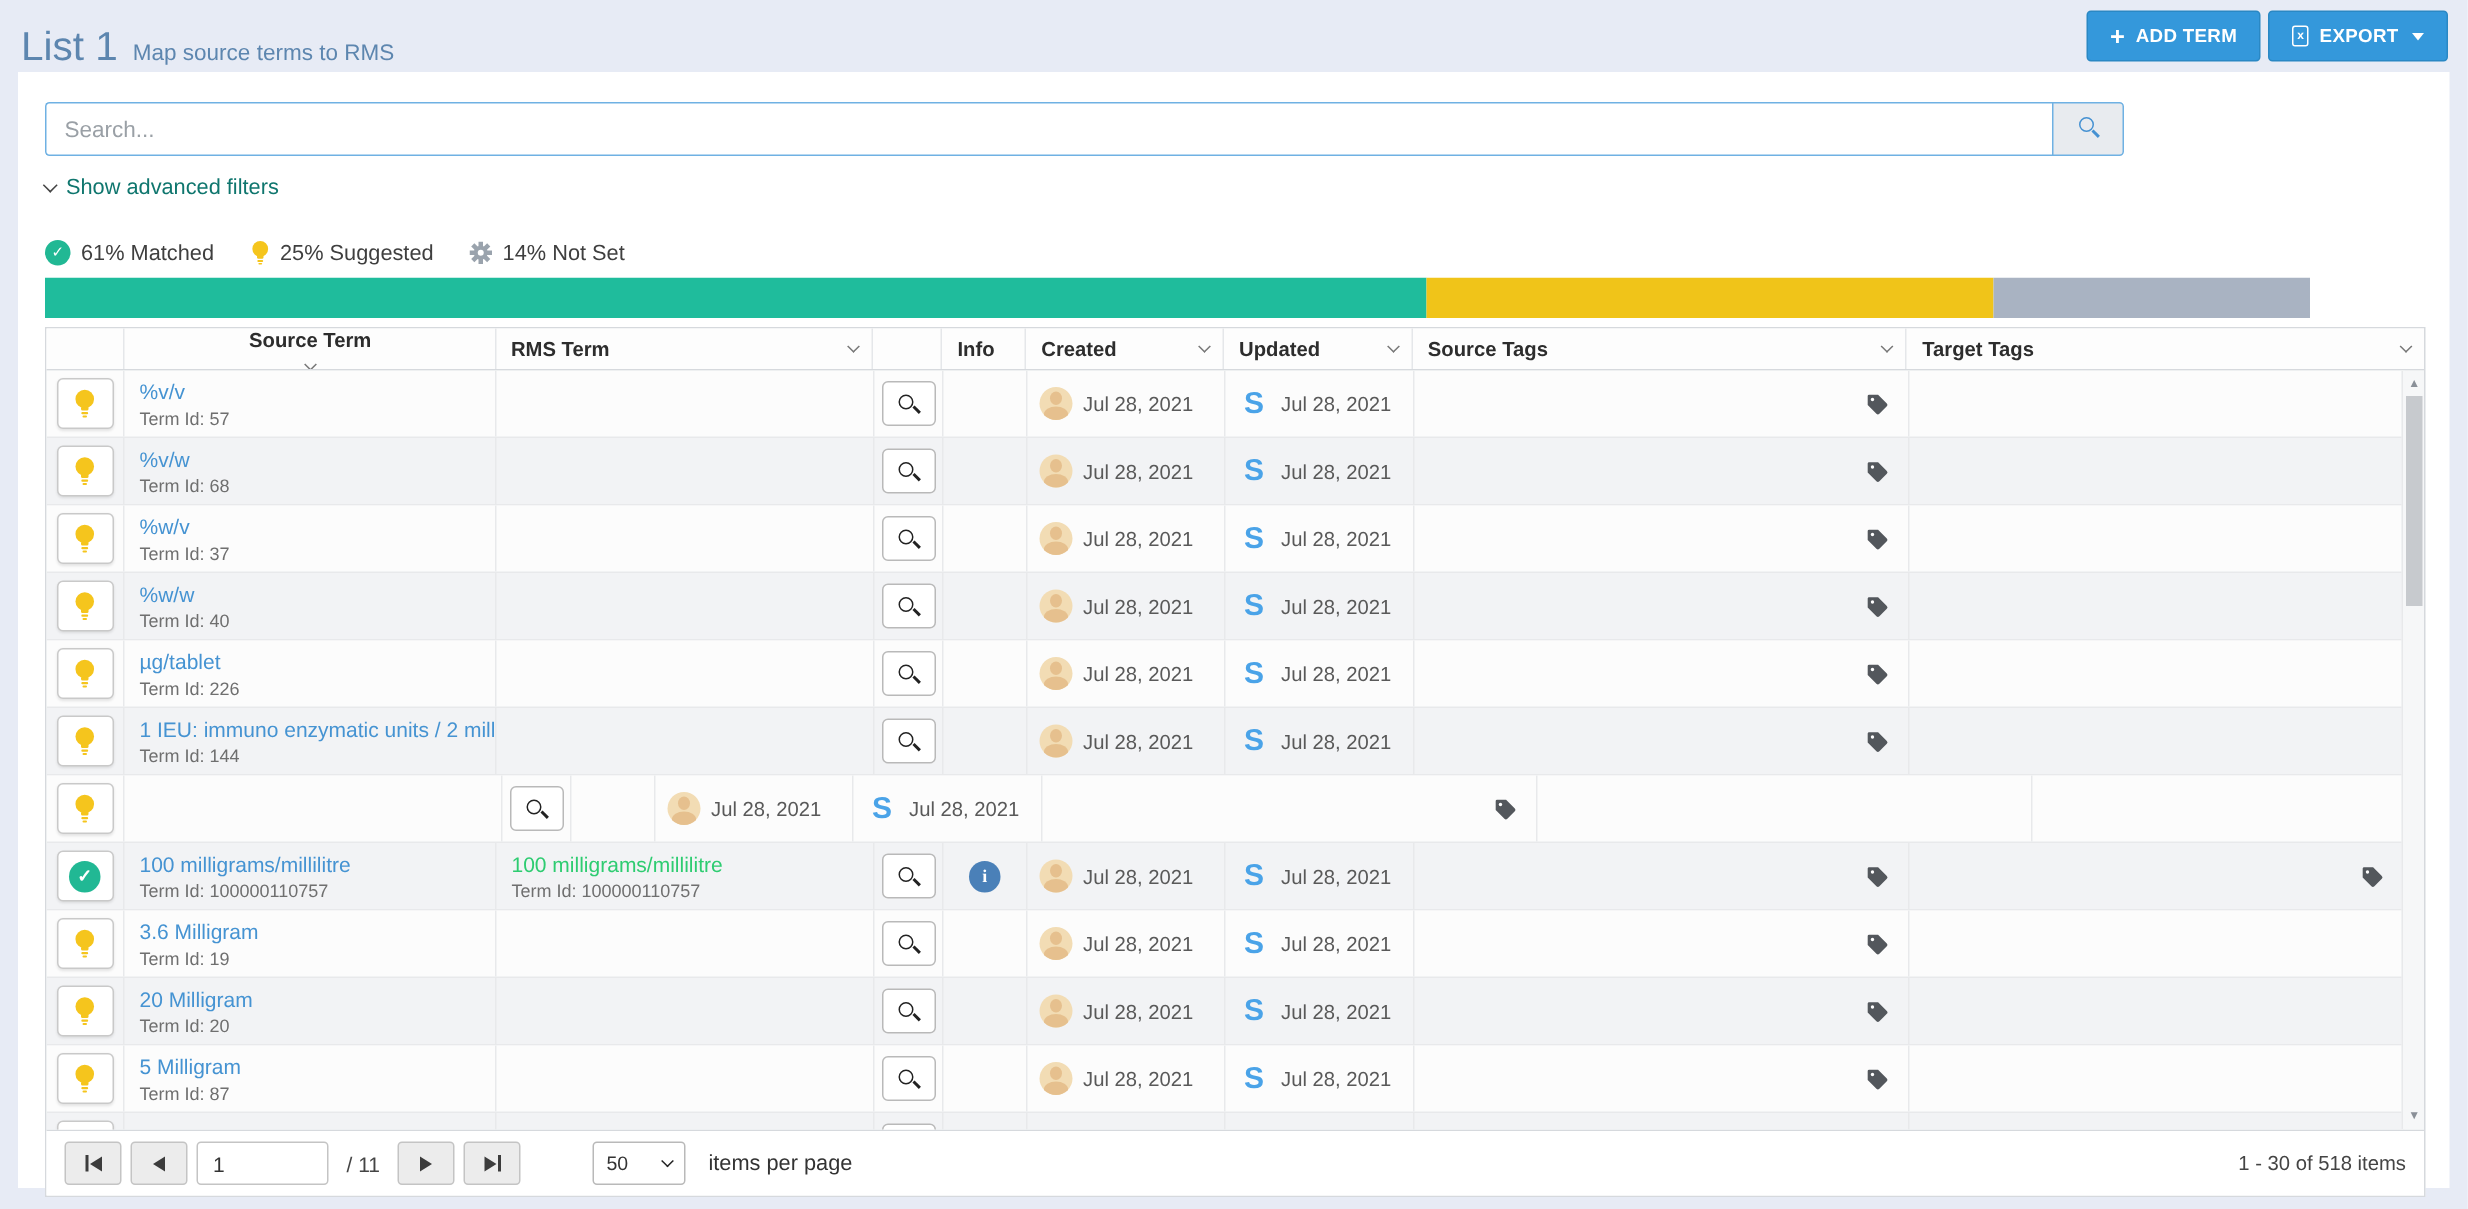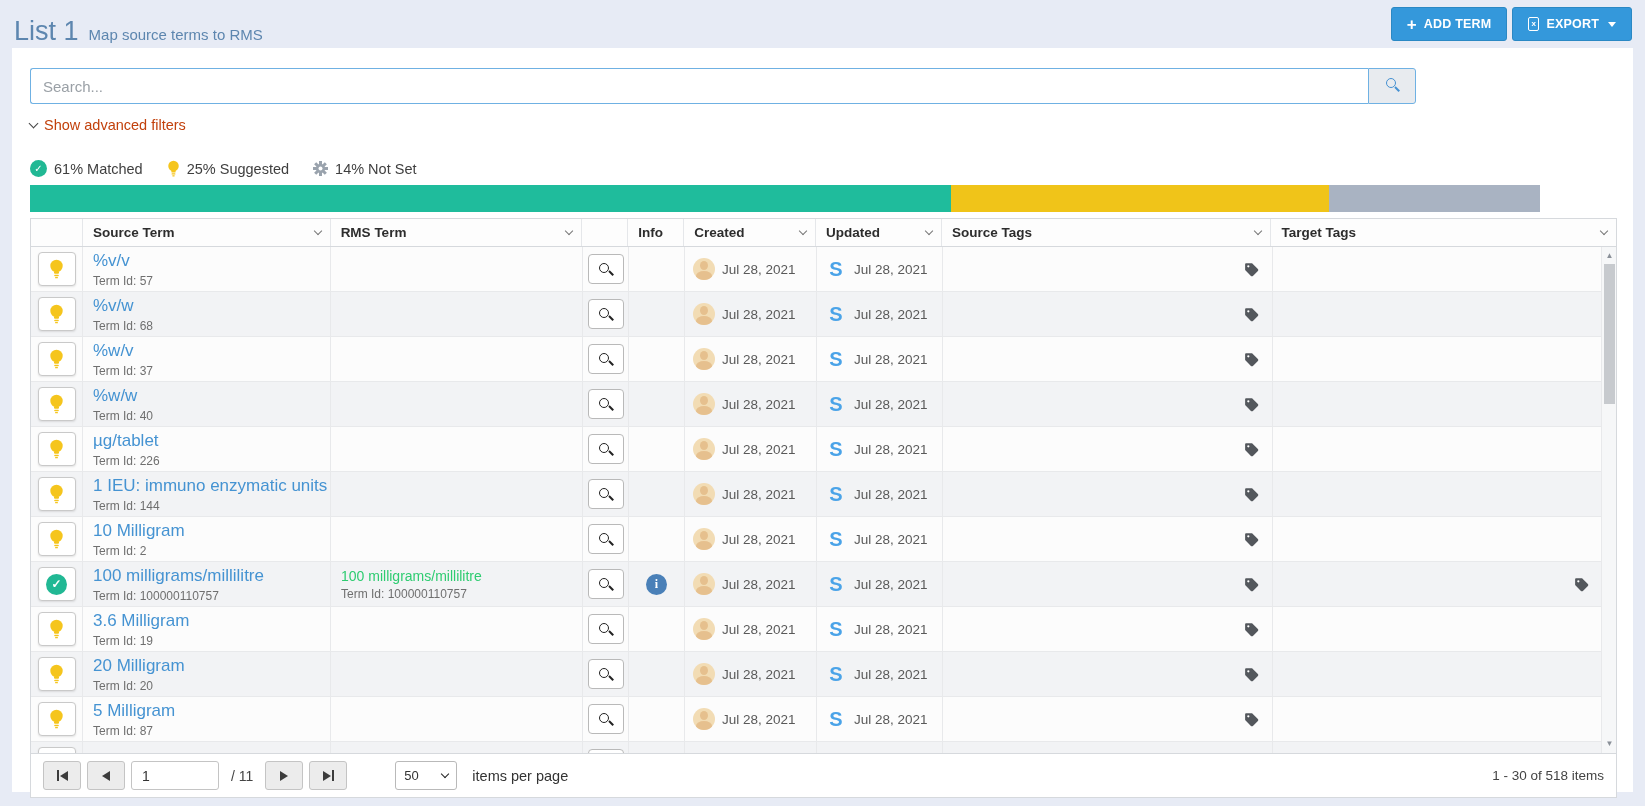--- a/index.html
+++ b/index.html
@@ -29,21 +29,21 @@
   
   .search-row { display:flex; width:1386px; height:36px; }
   .search-input { flex:1; height:36px; border:1px solid #6fb1e3; border-right:none; border-radius:3px 0 0 3px;
     padding:0 12px; font-size:15px; color:#333; outline:none; font-family:inherit; }
   .search-input::placeholder { color:#9aa0a6; }
   .search-btn { width:48px; height:36px; background:#e8ebef; border:1px solid #6fb1e3; border-radius:0 3px 3px 0; cursor:pointer; }
 
   .adv-filters { margin-top:13px; display:flex; align-items:center; gap:7px; width:230px; cursor:pointer; }
   .chev { display:inline-block; width:7px; height:7px; border-right:1.6px solid #444; border-bottom:1.6px solid #444;
     transform:rotate(45deg); margin-top:-4px; }
-  .adv-label { font-size:14.5px; color:#c2410c; }
+  .adv-label { font-size:14.5px; color:#0f766e; }
 
   
   .stats-row { margin-top:27px; display:flex; align-items:center; gap:24px; }
   .stat { display:flex; align-items:center; gap:7px; }
   .stat-label { font-size:14.5px; color:#3f3f3f; }
   .check-circle { display:inline-flex; align-items:center; justify-content:center; width:17px; height:17px;
     border-radius:50%; background:#21b894; color:#fff; font-size:10px; font-weight:bold; }
   .check-circle.big { width:21px; height:21px; font-size:12px; }
 
   
@@ -52,31 +52,31 @@
 
   
   .grid { margin-top:6px; width:1587px; border:1px solid #d6d9dd; background:#fff; }
   .thead { display:flex; height:28px; border-bottom:1px solid #d6d9dd; background:#fdfdfd; }
   .hcell { display:flex; align-items:center; justify-content:space-between; padding:0 9px 0 10px;
     border-right:1px solid #e5e7ea; font-size:13.5px; font-weight:bold; color:#2d2d2d; overflow:hidden; white-space:nowrap; }
   .hcell:last-child { border-right:none; }
   .sort-chev { width:6px; height:6px; border-right:1.3px solid #777; border-bottom:1.3px solid #777;
     transform:rotate(45deg); margin-top:-3px; flex:none; cursor:pointer; }
 
-  .c0{width:52px;} .c1{width:248px;} .c2{width:252px;} .c3{width:46px;} .c4{width:56px;}
+  .c0{width:52px;} .c1{width:248px;flex-direction:column;} .c2{width:252px;} .c3{width:46px;} .c4{width:56px;}
   .c5{width:132px;} .c6{width:126px;} .c7{width:330px;} .c8{width:330px;}
   .thead .c8 { width:345px; }
 
   .tbody { position:relative; height:506px; overflow:hidden; }
   .rows { width:1572px; }
   .trow { display:flex; height:45px; border-bottom:1px solid #e8e9eb; background:#fcfcfc; }
   .rows .trow:nth-child(even), .trow.partial { background:#f2f3f5; }
   .cell { border-right:1px solid #e8e9eb; display:flex; align-items:center; overflow:hidden; }
   .cell.c-text { flex-direction:column; align-items:flex-start; justify-content:center; padding:0 10px; }
-  .term-link { font-size:17px; color:#4593d2; text-decoration:none; cursor:pointer; white-space:nowrap; }
+  .term-link { font-size:14px; color:#4593d2; text-decoration:none; cursor:pointer; white-space:nowrap; }
   .term-id { font-size:12px; color:#6f6f6f; margin-top:3px; white-space:nowrap; }
   .rms-text { font-size:14px; color:#2ecc71; white-space:nowrap; }
 
   .cell.c-center { justify-content:center; }
   .status-btn { width:38px; height:34px; background:#fff; border:1px solid #c9c9c9; border-radius:4px;
     box-shadow:0 1px 2px rgba(0,0,0,.1); cursor:pointer; display:flex; align-items:center; justify-content:center; }
 
   .lookup-btn { width:36px; height:30px; background:#fff; border:1px solid #b9b9b9; border-radius:4px;
     cursor:pointer; display:flex; align-items:center; justify-content:center; }
   .mag { position:relative; display:inline-block; width:15px; height:15px; color:#222; }
@@ -556,24 +556,20 @@
           <svg width="15" height="20" viewBox="0 0 15 20" style="display:block">
             <circle cx="7.5" cy="7" r="6.2" fill="#f5c51d"></circle>
             <path d="M5 12.6h5v1.1a1 1 0 0 1-1 1H6a1 1 0 0 1-1-1z" fill="#f5c51d"></path>
             <rect x="5.2" y="15.7" width="4.6" height="1.5" rx="0.75" fill="#f5c51d"></rect>
             <rect x="6" y="18" width="3" height="1.3" rx="0.65" fill="#f5c51d"></rect>
           </svg>
         </span>
 
       </button>
     </div>
-    <div class="cell c1 c-text">
-      <a class="term-link">10 Milligram</a>
-      <div class="term-id">Term Id: 2</div>
-    </div>
     <div class="cell c2 c-text">
       <div class="rms-text"></div>
       <div class="term-id"></div>
     </div>
     <div class="cell c3 c-center">
       <button class="lookup-btn">
         <span class="mag"></span>
       </button>
     </div>
     <div class="cell c4 c-center">

